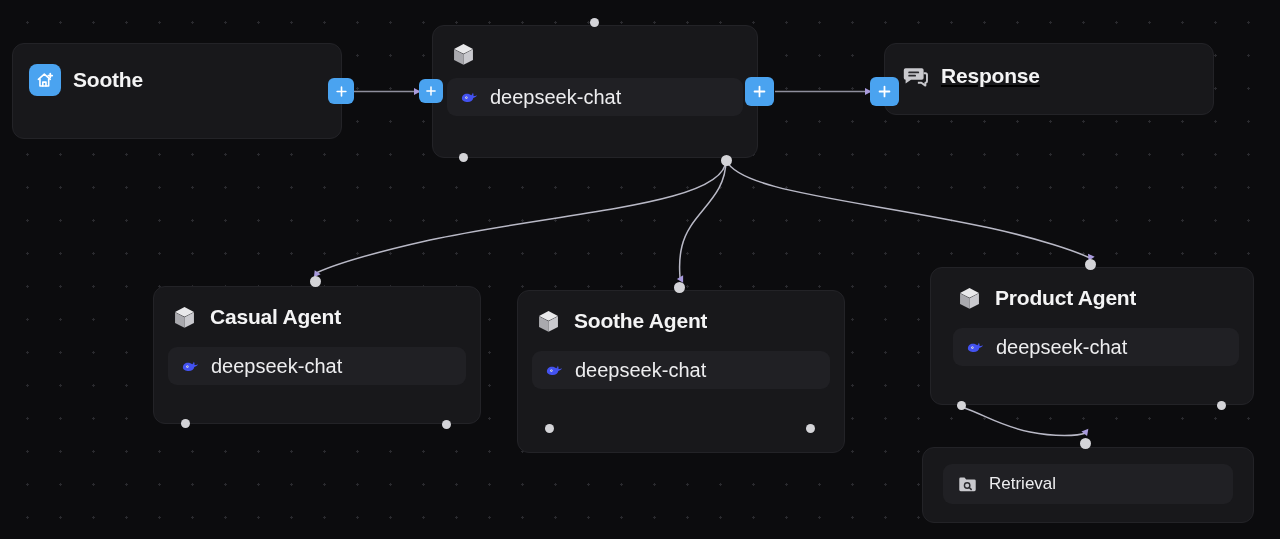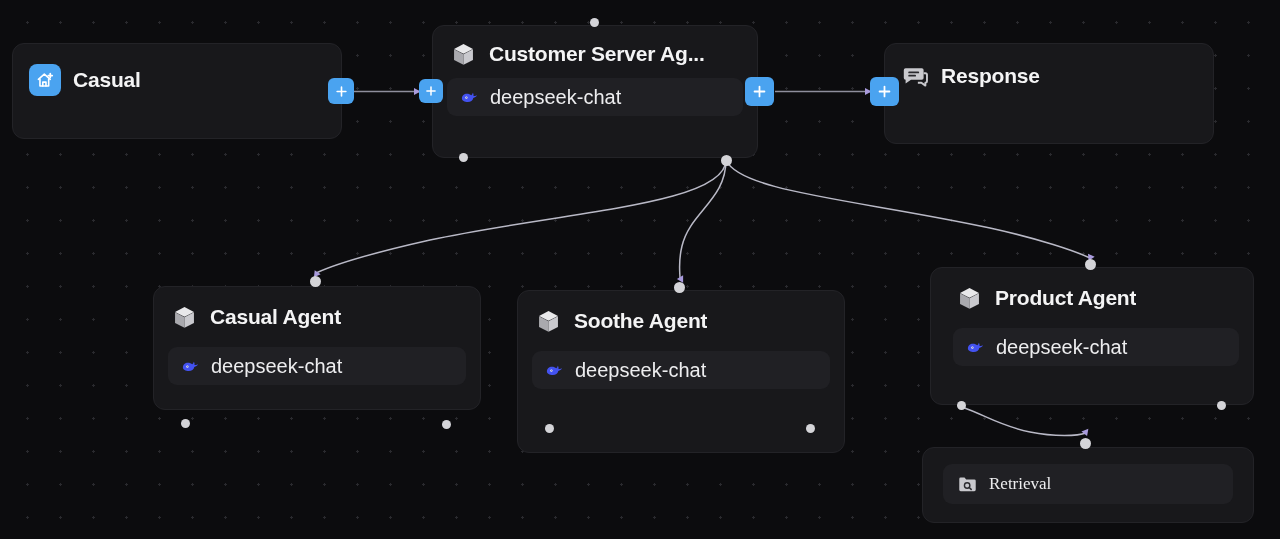--- a/index.html
+++ b/index.html
@@ -151,40 +151,39 @@
   <div class="node" style="left:12px; top:43px; width:330px; height:96px;">
     <div class="node-head" style="padding-top:20px;">
       <span class="icon-sq">
         <svg width="19" height="19" viewBox="0 0 24 24" fill="none" stroke="#ffffff" stroke-width="2" stroke-linecap="round" stroke-linejoin="round">
           <path d="M3 10.5 L10.5 4 L18 10.5"></path>
           <path d="M5 10 V19 H16 V10"></path>
           <path d="M8.6 19 v-5 h4 v5"></path>
           <path d="M18 3.2 v5 M15.5 5.7 h5" stroke-width="2.2"></path>
         </svg>
       </span>
-      <span class="node-title">Casual</span>
+      <span class="node-title">Soothe</span>
     </div>
   </div>
 
   <div class="plus" style="left:328px; top:78px; width:26px; height:26px;">
     <svg width="15" height="15" viewBox="0 0 24 24" stroke="#ffffff" stroke-width="2.6" stroke-linecap="round">
       <path d="M12 5 v14 M5 12 h14"></path>
     </svg>
   </div>
 
   <div class="node" style="left:432px; top:25px; width:326px; height:133px;">
     <div class="node-head">
       <span class="icon-plain">
         <svg width="27" height="27" viewBox="0 0 24 24">
           <path d="M12 2.6 L20.4 7 L12 11.4 L3.6 7 Z" fill="#e8e8ea"></path>
           <path d="M3.6 7.3 L12 11.7 L12 21.2 L3.6 16.8 Z" fill="#a9a9ae"></path>
           <path d="M20.4 7.3 L12 11.7 L12 21.2 L20.4 16.8 Z" fill="#c9c9ce"></path>
         </svg>
       </span>
-      <span class="node-title" style="max-width:248px;">Customer Server Ag...</span>
     </div>
     <div class="chip">
       <span class="icon-mini">
         <svg width="19" height="19" viewBox="0 0 24 24">
           <path d="M2.4 13.3 c0-3.5 2.9-5.9 6.3-5.9 c2.3 0 4.2 0.9 5.6 1.9 c0.9-0.9 1.6-2.1 1.9-3.3 c0.9 1.2 1.1 2.7 0.8 4 c1.4 0.4 3.2 0.2 4.6-0.7 c-1 2-3 3.1-4.8 3.3 c-0.6 3-3.4 5.2-7 5.2 c-4 0-7.4-1.9-7.4-4.5 Z" fill="#4352f0"></path>
           <circle cx="8.1" cy="12.2" r="1.45" fill="#ffffff"></circle>
           <circle cx="8.1" cy="12.2" r="0.62" fill="#1c1c2e"></circle>
         </svg>
       </span>
       <span class="chip-label">deepseek-chat</span>
@@ -200,40 +199,40 @@
       <path d="M12 5 v14 M5 12 h14"></path>
     </svg>
   </div>
 
   <div class="plus" style="left:745px; top:77px; width:29px; height:29px;">
     <svg width="17" height="17" viewBox="0 0 24 24" stroke="#ffffff" stroke-width="2.5" stroke-linecap="round">
       <path d="M12 5 v14 M5 12 h14"></path>
     </svg>
   </div>
 
-  <div class="node" style="left:884px; top:43px; width:330px; height:101px;">
+  <div class="node" style="left:884px; top:43px; width:330px; height:72px;text-decoration:underline;">
     <div class="node-head" style="padding-top:18px;">
       <span class="icon-plain">
         <svg width="27" height="27" viewBox="0 0 24 24">
           <path d="M3.2 4.6 h14.4 a1.6 1.6 0 0 1 1.6 1.6 v7.1 a1.6 1.6 0 0 1 -1.6 1.6 h-9.6 l-4.8 3.4 v-3.4 a1.6 1.6 0 0 1 -1.6 -1.6 v-7.1 a1.6 1.6 0 0 1 1.6 -1.6 Z" fill="#c9c9ce"></path>
           <path d="M6.3 8.4 h8.2 M6.3 11.3 h5.4" stroke="#2a2a2e" stroke-width="1.5" stroke-linecap="round"></path>
           <path d="M19.2 9.1 h1.6 a1.4 1.4 0 0 1 1.4 1.4 v5.6 a1.4 1.4 0 0 1 -1.4 1.4 v2.6 l-3.6 -2.6 h-3.1" fill="none" stroke="#c9c9ce" stroke-width="1.7" stroke-linejoin="round"></path>
         </svg>
       </span>
       <span class="node-title">Response</span>
     </div>
   </div>
 
   <div class="plus" style="left:870px; top:77px; width:29px; height:29px;">
     <svg width="17" height="17" viewBox="0 0 24 24" stroke="#ffffff" stroke-width="2.5" stroke-linecap="round">
       <path d="M12 5 v14 M5 12 h14"></path>
     </svg>
   </div>
 
-  <div class="node" style="left:153px; top:286px; width:328px; height:124px;text-align:center;">
+  <div class="node" style="left:153px; top:286px; width:328px; height:138px;text-align:center;">
     <div class="node-head" style="padding-top:16px;">
       <span class="icon-plain">
         <svg width="27" height="27" viewBox="0 0 24 24">
           <path d="M12 2.6 L20.4 7 L12 11.4 L3.6 7 Z" fill="#e8e8ea"></path>
           <path d="M3.6 7.3 L12 11.7 L12 21.2 L3.6 16.8 Z" fill="#a9a9ae"></path>
           <path d="M20.4 7.3 L12 11.7 L12 21.2 L20.4 16.8 Z" fill="#c9c9ce"></path>
         </svg>
       </span>
       <span class="node-title">Casual Agent</span>
     </div>
@@ -297,21 +296,21 @@
           <circle cx="8.1" cy="12.2" r="0.62" fill="#1c1c2e"></circle>
         </svg>
       </span>
       <span class="chip-label">deepseek-chat</span>
     </div>
   </div>
   <div class="handle big" style="left:1085px; top:259px;"></div>
   <div class="handle" style="left:957px; top:401px;"></div>
   <div class="handle" style="left:1217px; top:401px;"></div>
 
-  <div class="node" style="left:922px; top:447px; width:332px; height:76px;font-family:Liberation Serif, serif;">
+  <div class="node" style="left:922px; top:447px; width:332px; height:76px;">
     <div class="chip" style="margin:16px 20px; height:40px;">
       <span class="icon-mini" style="width:22px;height:22px;">
         <svg width="21" height="21" viewBox="0 0 24 24">
           <path d="M2.6 5.6 a1.6 1.6 0 0 1 1.6 -1.6 h4.4 l1.9 2.2 h9.3 a1.6 1.6 0 0 1 1.6 1.6 v10.2 a1.6 1.6 0 0 1 -1.6 1.6 h-15.6 a1.6 1.6 0 0 1 -1.6 -1.6 Z" fill="#c9c9ce"></path>
           <circle cx="11.6" cy="13.1" r="3.1" fill="none" stroke="#2a2a2e" stroke-width="1.6"></circle>
           <path d="M13.9 15.4 L16.2 17.6" stroke="#2a2a2e" stroke-width="1.8" stroke-linecap="round"></path>
         </svg>
       </span>
       <span class="chip-label" style="font-size:17px;">Retrieval</span>
     </div>

